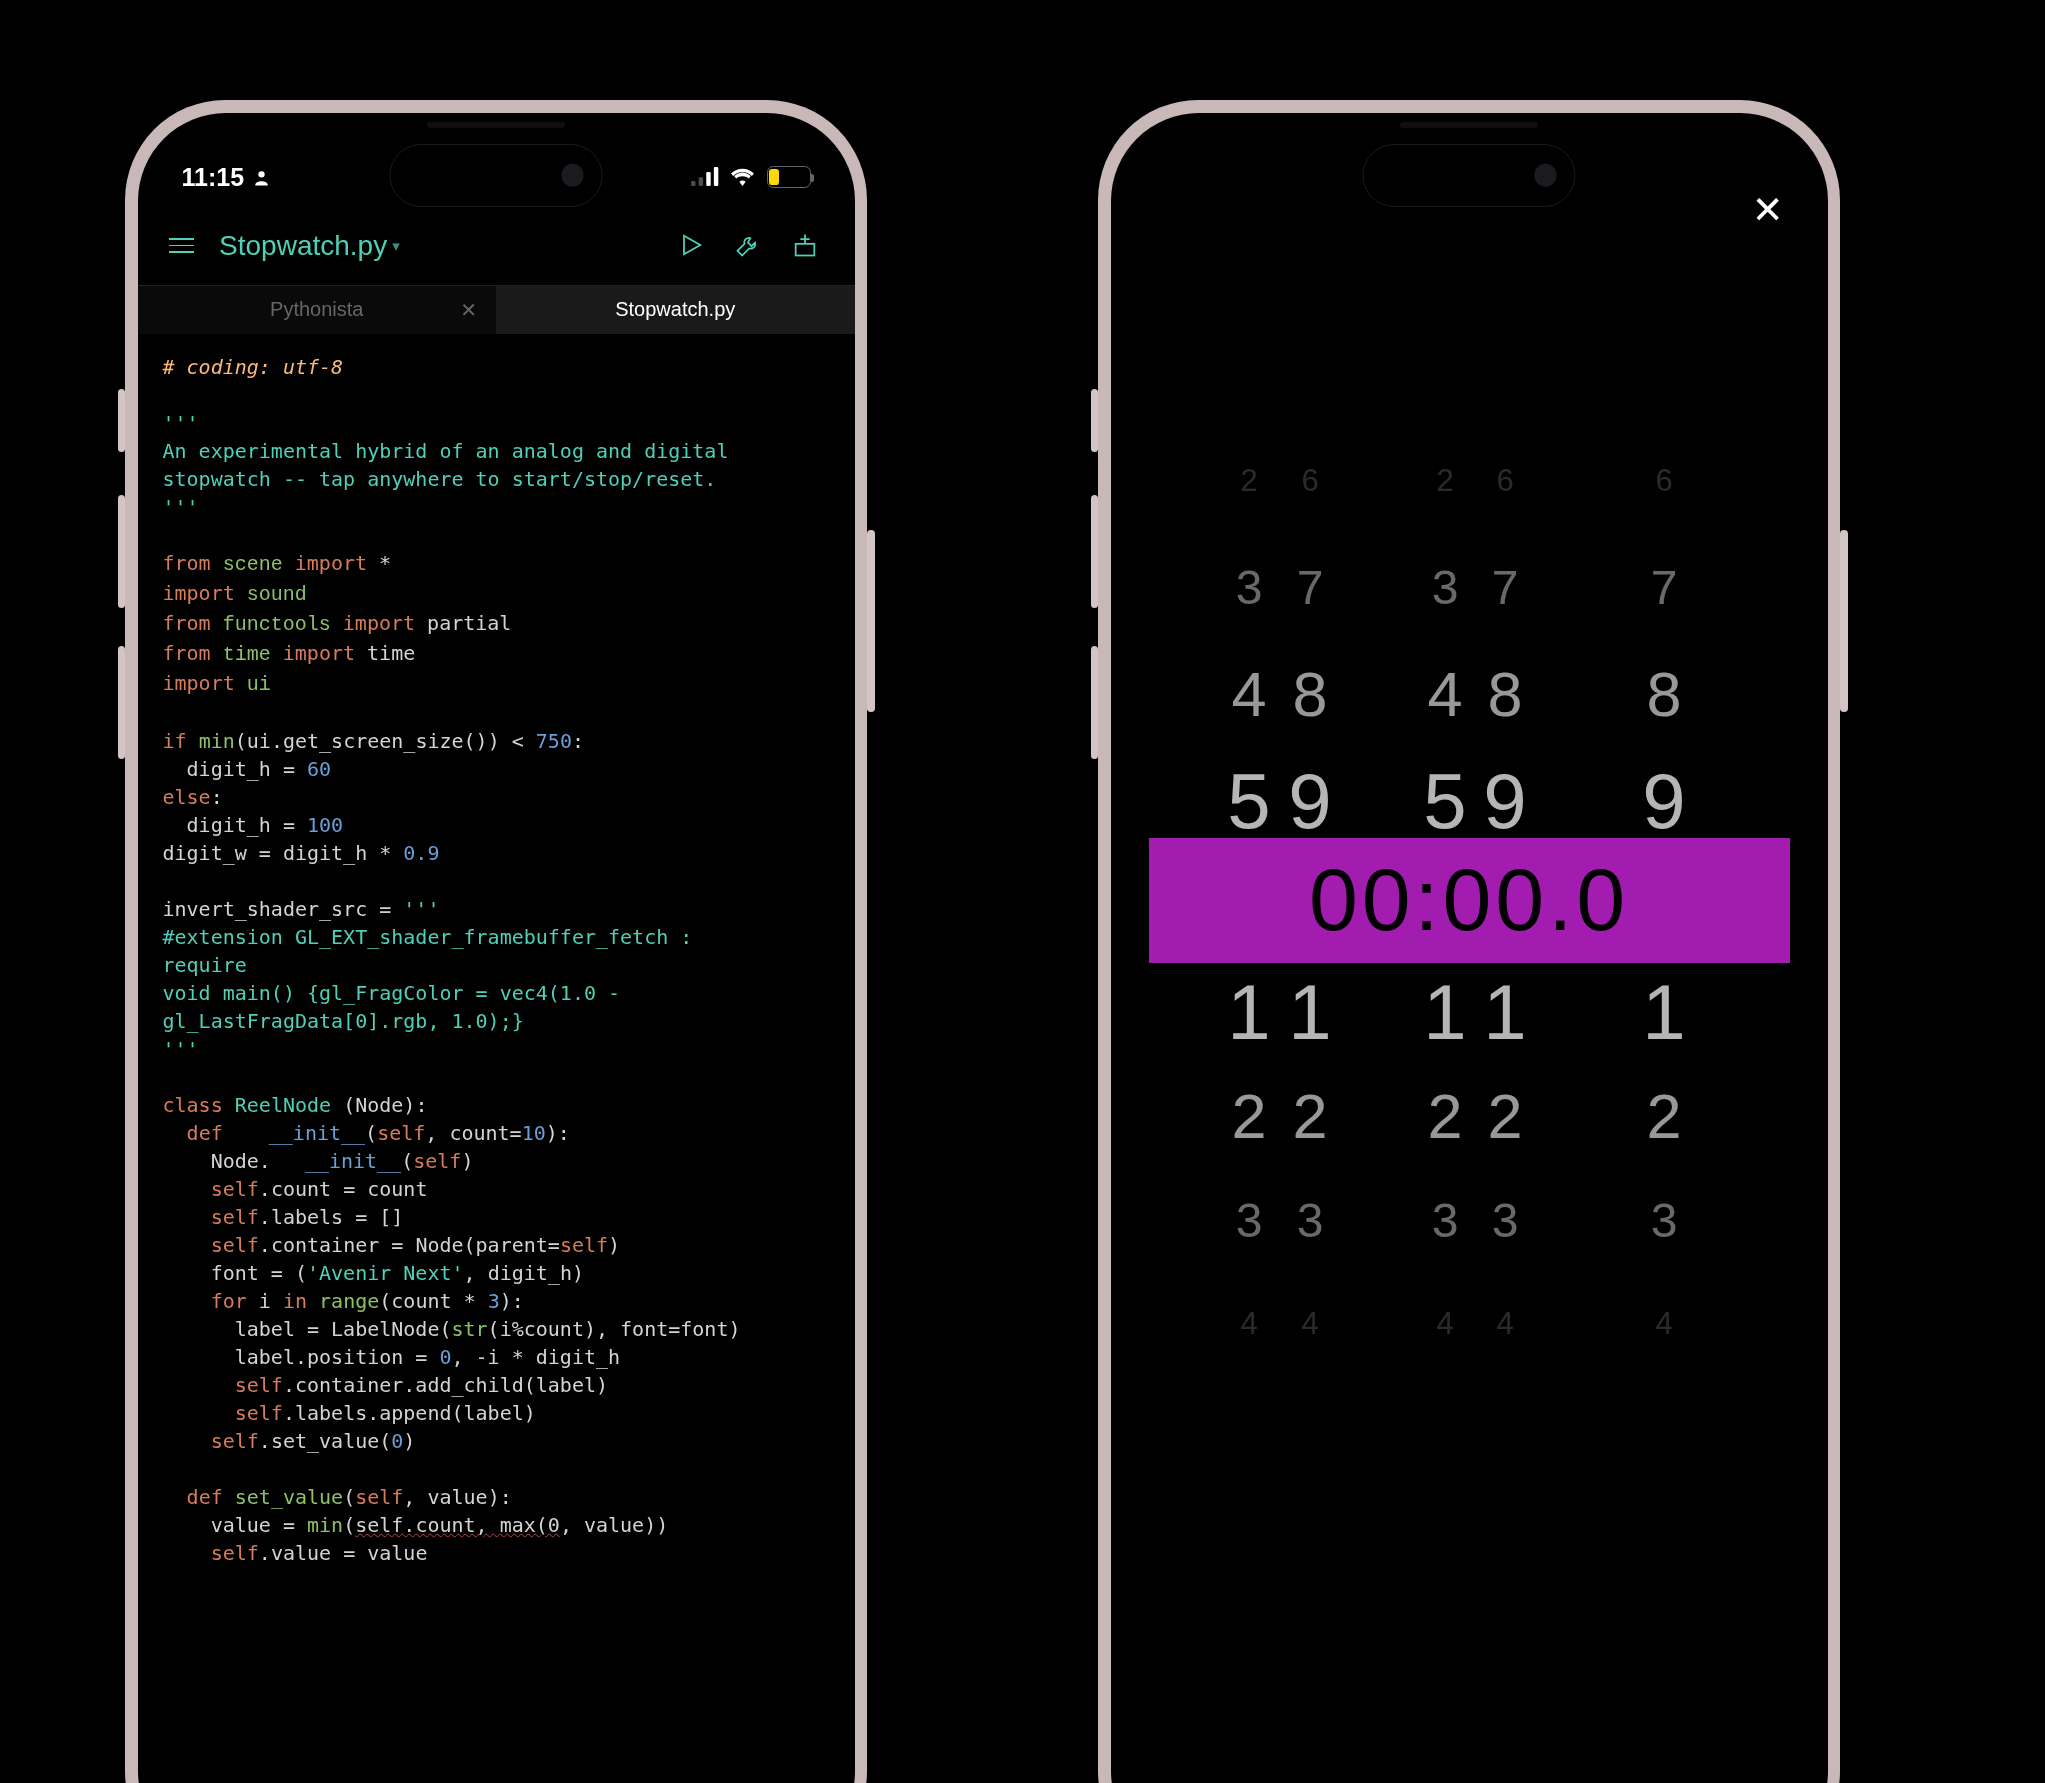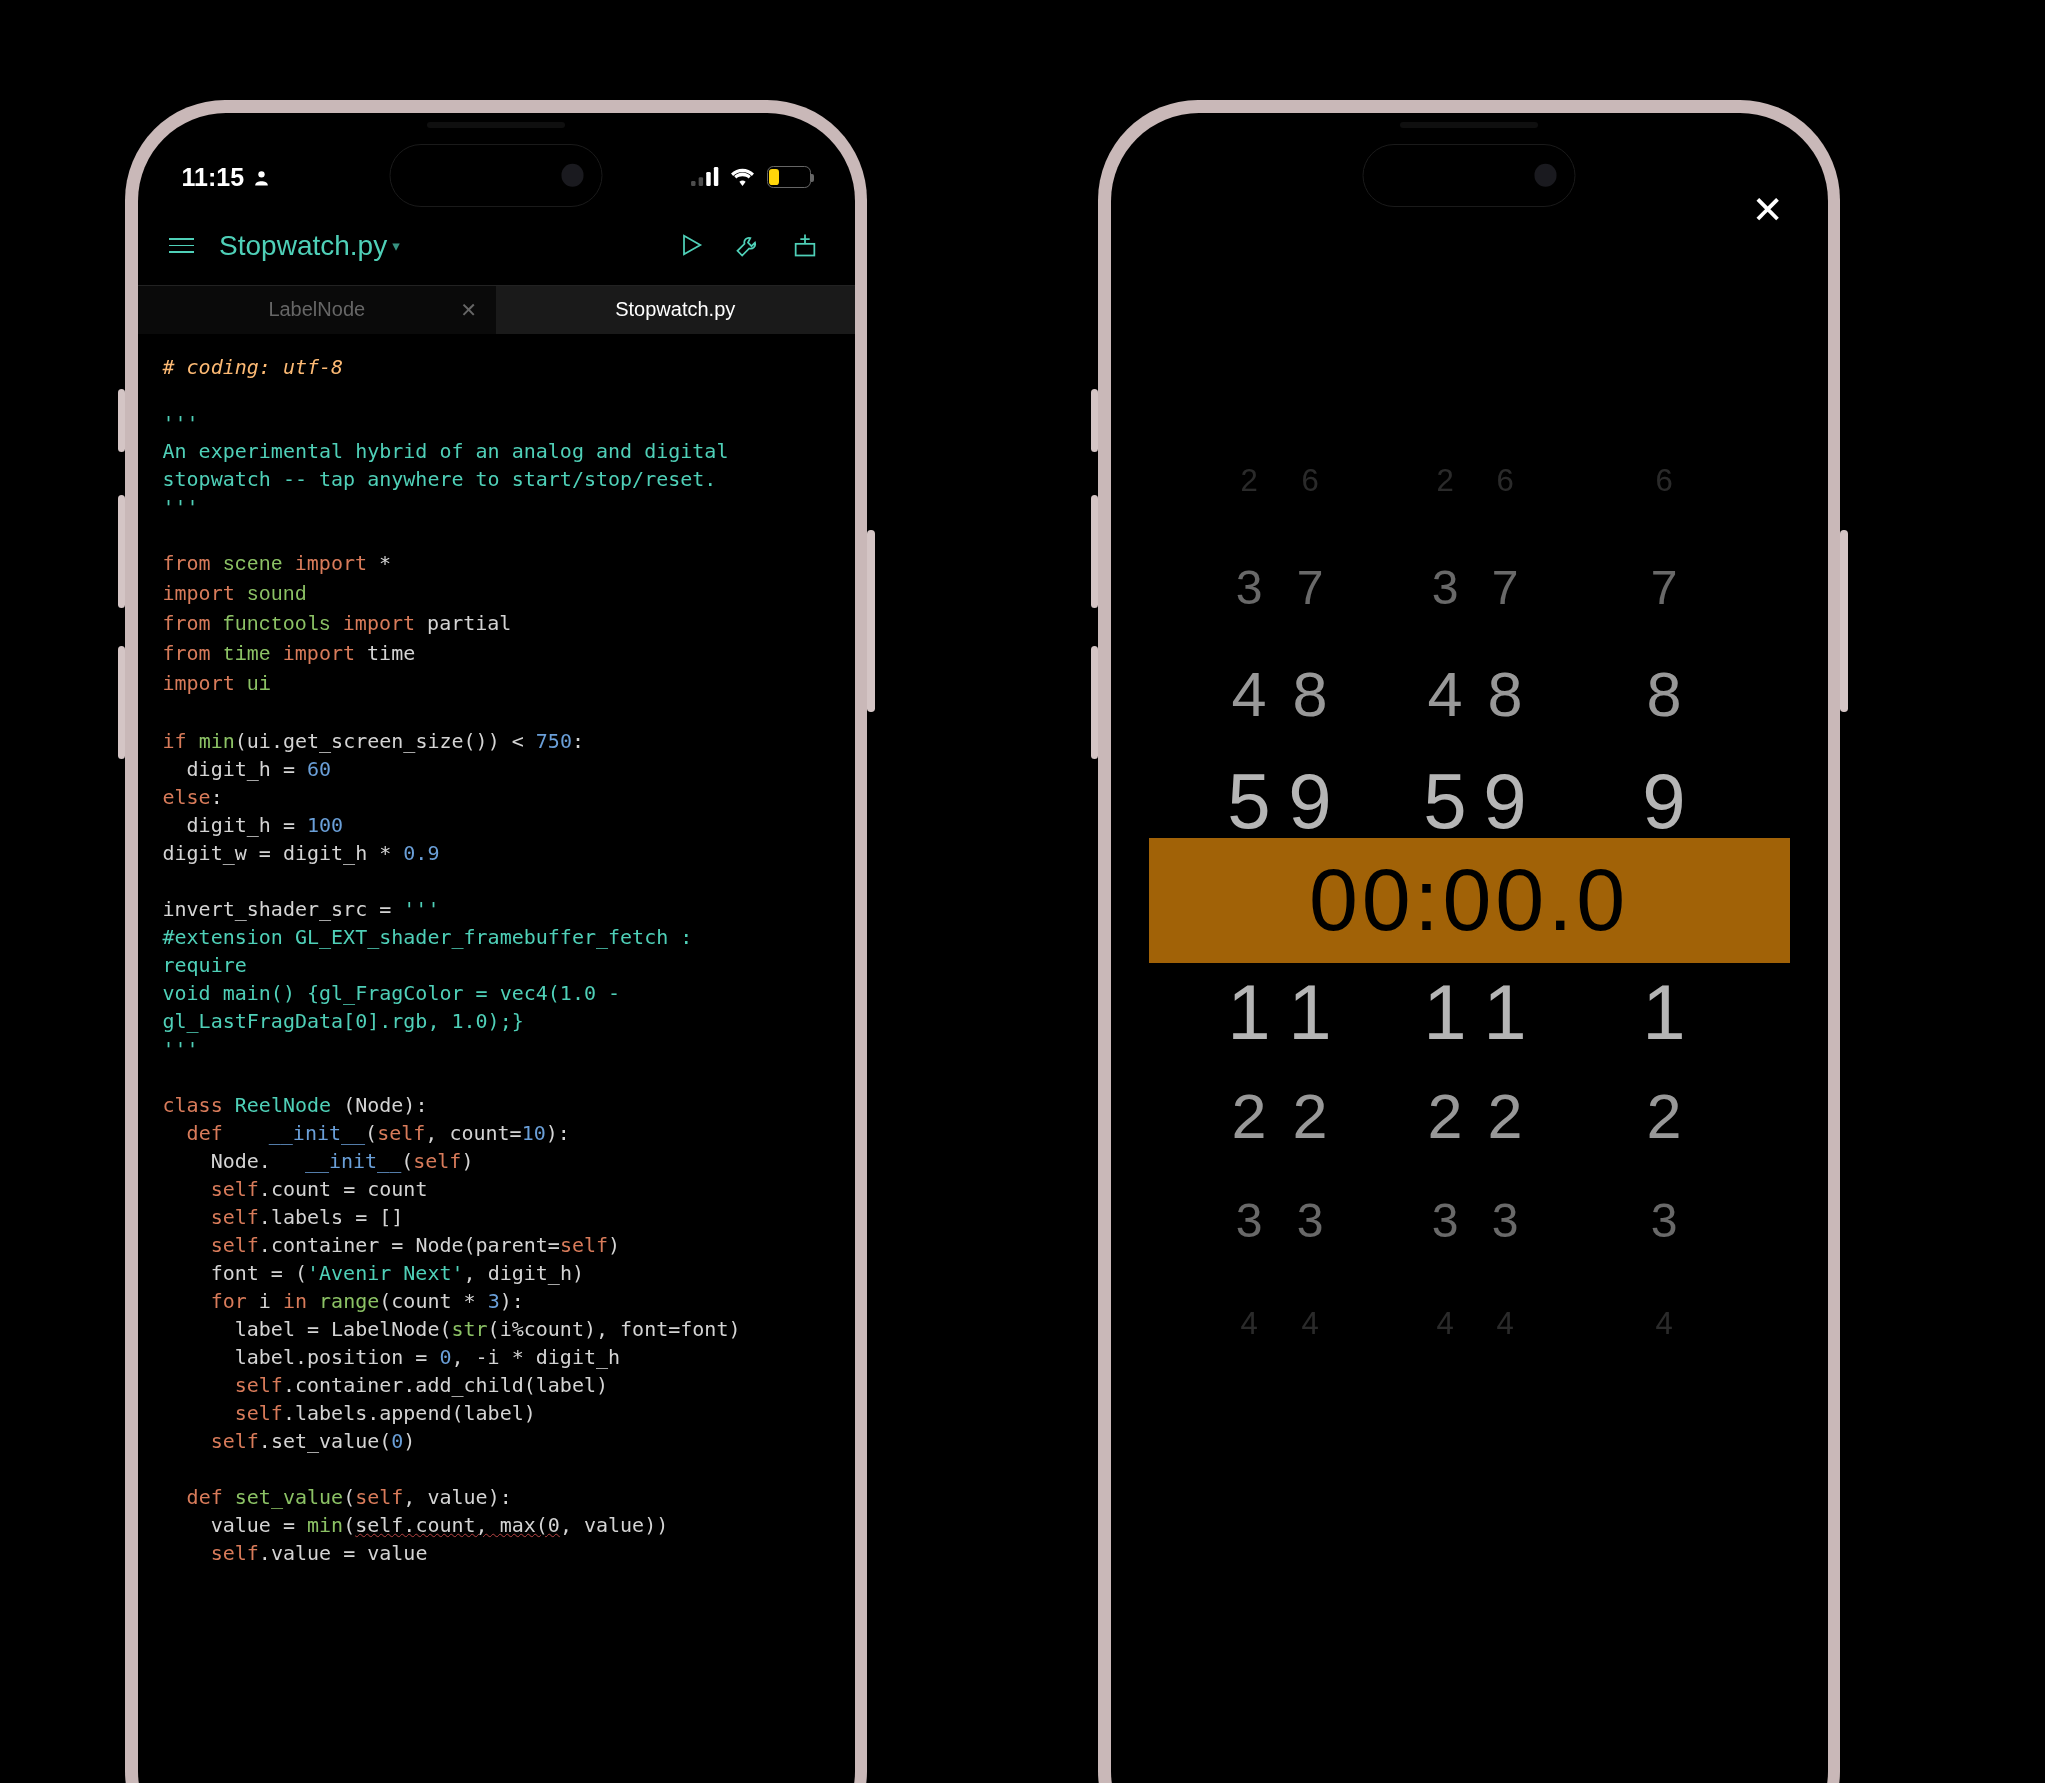--- a/index.html
+++ b/index.html
@@ -194,21 +194,21 @@
     position: absolute;
     left: 38px; right: 38px;
     display: flex;
     justify-content: center;
     align-items: center;
     color: rgba(255,255,255,0.75);
     font-weight: 300;
     font-family: "Avenir Next", -apple-system, sans-serif;
   }
   .reel-row.center {
-    background: #a16207;
+    background: #a21caf;
     color: #000;
     font-weight: 400;
     font-size: 88px;
     height: 125px;
     letter-spacing: 3.8px;
   }
 
 </style>
 </head>
 <body>
@@ -282,21 +282,21 @@
         <svg viewBox="0 0 24 24" fill="none" stroke="#4fd0b8" stroke-width="1.5">
           <rect x="4" y="11" width="16" height="10"></rect>
           <line x1="12" y1="3" x2="12" y2="11"></line>
           <line x1="8" y1="7" x2="16" y2="7"></line>
         </svg>
       </div>
     </div>
 
     <div class="tabbar">
       <div class="tab inactive">
-        <span>LabelNode</span>
+        <span>Pythonista</span>
         <span class="tab-close">✕</span>
       </div>
       <div class="tab active">
         <span>Stopwatch.py</span>
       </div>
     </div>
 
     <div class="code-area" id="code-area"><div><span class="c-comment"># coding: utf-8</span></div><div>&nbsp;</div><div><span class="c-string">'''</span></div><div><span class="c-string">An experimental hybrid of an analog and digital</span></div><div><span class="c-string">stopwatch -- tap anywhere to start/stop/reset.</span></div><div><span class="c-string">'''</span></div><div>&nbsp;</div><div><span class="c-keyword">from</span><span class="c-plain"> </span><span class="c-module">scene</span><span class="c-plain"> </span><span class="c-keyword">import</span><span class="c-plain"> *</span></div><div><span class="c-keyword">import</span><span class="c-plain"> </span><span class="c-module">sound</span></div><div><span class="c-keyword">from</span><span class="c-plain"> </span><span class="c-module">functools</span><span class="c-plain"> </span><span class="c-keyword">import</span><span class="c-plain"> partial</span></div><div><span class="c-keyword">from</span><span class="c-plain"> </span><span class="c-module">time</span><span class="c-plain"> </span><span class="c-keyword">import</span><span class="c-plain"> time</span></div><div><span class="c-keyword">import</span><span class="c-plain"> </span><span class="c-module">ui</span></div><div>&nbsp;</div><div><span class="c-keyword">if</span><span class="c-plain"> </span><span class="c-builtin">min</span><span class="c-plain">(ui.get_screen_size()) &lt; </span><span class="c-num">750</span><span class="c-plain">:</span></div><div><span class="c-plain">  digit_h = </span><span class="c-num">60</span></div><div><span class="c-keyword">else</span><span class="c-plain">:</span></div><div><span class="c-plain">  digit_h = </span><span class="c-num">100</span></div><div><span class="c-plain">digit_w = digit_h * </span><span class="c-num">0.9</span></div><div>&nbsp;</div><div><span class="c-plain">invert_shader_src = </span><span class="c-string">'''</span></div><div><span class="c-string">#extension GL_EXT_shader_framebuffer_fetch : </span></div><div><span class="c-string">require</span></div><div><span class="c-string">void main() {gl_FragColor = vec4(1.0 - </span></div><div><span class="c-string">gl_LastFragData[0].rgb, 1.0);}</span></div><div><span class="c-string">'''</span></div><div>&nbsp;</div><div><span class="c-keyword">class</span><span class="c-plain"> </span><span class="c-class">ReelNode</span><span class="c-plain"> (Node):</span></div><div><span class="c-plain">  </span><span class="c-keyword">def</span><span class="c-plain"> </span><span class="c-dunder">__init__</span><span class="c-plain">(</span><span class="c-self">self</span><span class="c-plain">, count=</span><span class="c-num">10</span><span class="c-plain">):</span></div><div><span class="c-plain">    Node.</span><span class="c-dunder">__init__</span><span class="c-plain">(</span><span class="c-self">self</span><span class="c-plain">)</span></div><div><span class="c-plain">    </span><span class="c-self">self</span><span class="c-plain">.count = count</span></div><div><span class="c-plain">    </span><span class="c-self">self</span><span class="c-plain">.labels = []</span></div><div><span class="c-plain">    </span><span class="c-self">self</span><span class="c-plain">.container = Node(parent=</span><span class="c-self">self</span><span class="c-plain">)</span></div><div><span class="c-plain">    font = (</span><span class="c-string">'Avenir Next'</span><span class="c-plain">, digit_h)</span></div><div><span class="c-plain">    </span><span class="c-keyword">for</span><span class="c-plain"> i </span><span class="c-keyword">in</span><span class="c-plain"> </span><span class="c-builtin">range</span><span class="c-plain">(count * </span><span class="c-num">3</span><span class="c-plain">):</span></div><div><span class="c-plain">      label = LabelNode(</span><span class="c-builtin">str</span><span class="c-plain">(i%count), font=font)</span></div><div><span class="c-plain">      label.position = </span><span class="c-num">0</span><span class="c-plain">, -i * digit_h</span></div><div><span class="c-plain">      </span><span class="c-self">self</span><span class="c-plain">.container.add_child(label)</span></div><div><span class="c-plain">      </span><span class="c-self">self</span><span class="c-plain">.labels.append(label)</span></div><div><span class="c-plain">    </span><span class="c-self">self</span><span class="c-plain">.set_value(</span><span class="c-num">0</span><span class="c-plain">)</span></div><div>&nbsp;</div><div><span class="c-plain">  </span><span class="c-keyword">def</span><span class="c-plain"> </span><span class="c-func">set_value</span><span class="c-plain">(</span><span class="c-self">self</span><span class="c-plain">, value):</span></div><div><span class="c-plain">    value = </span><span class="c-builtin">min</span><span class="c-plain">(</span><span class="underline-err">self.count, max(0</span><span class="c-plain">, value))</span></div><div><span class="c-plain">    </span><span class="c-self">self</span><span class="c-plain">.value = value</span></div></div>
   </div>
 </div>

